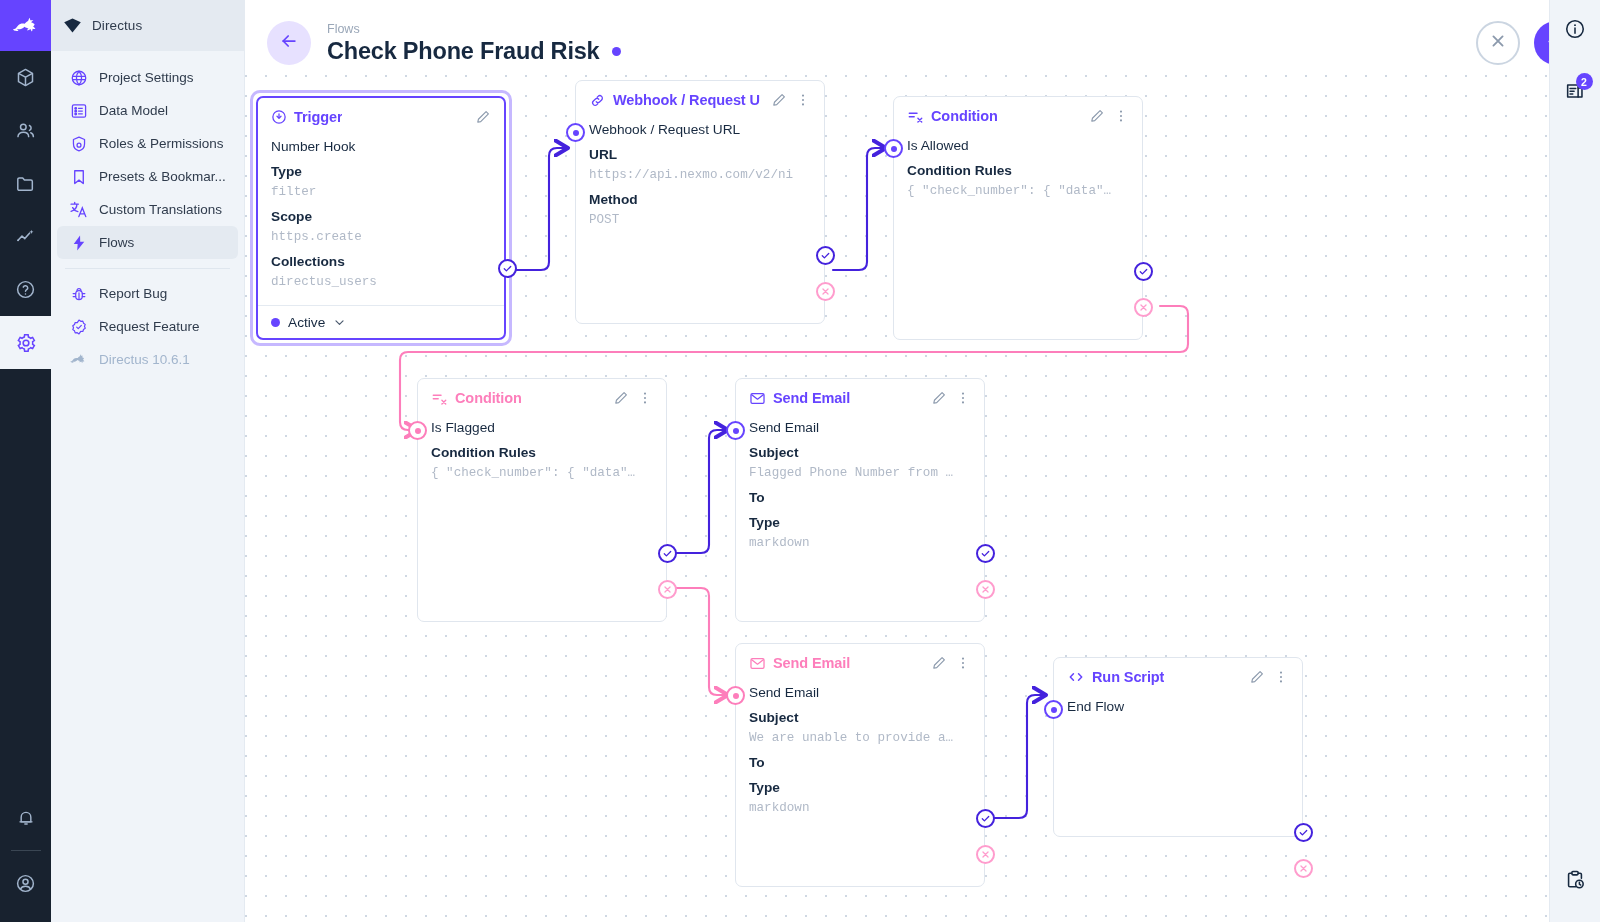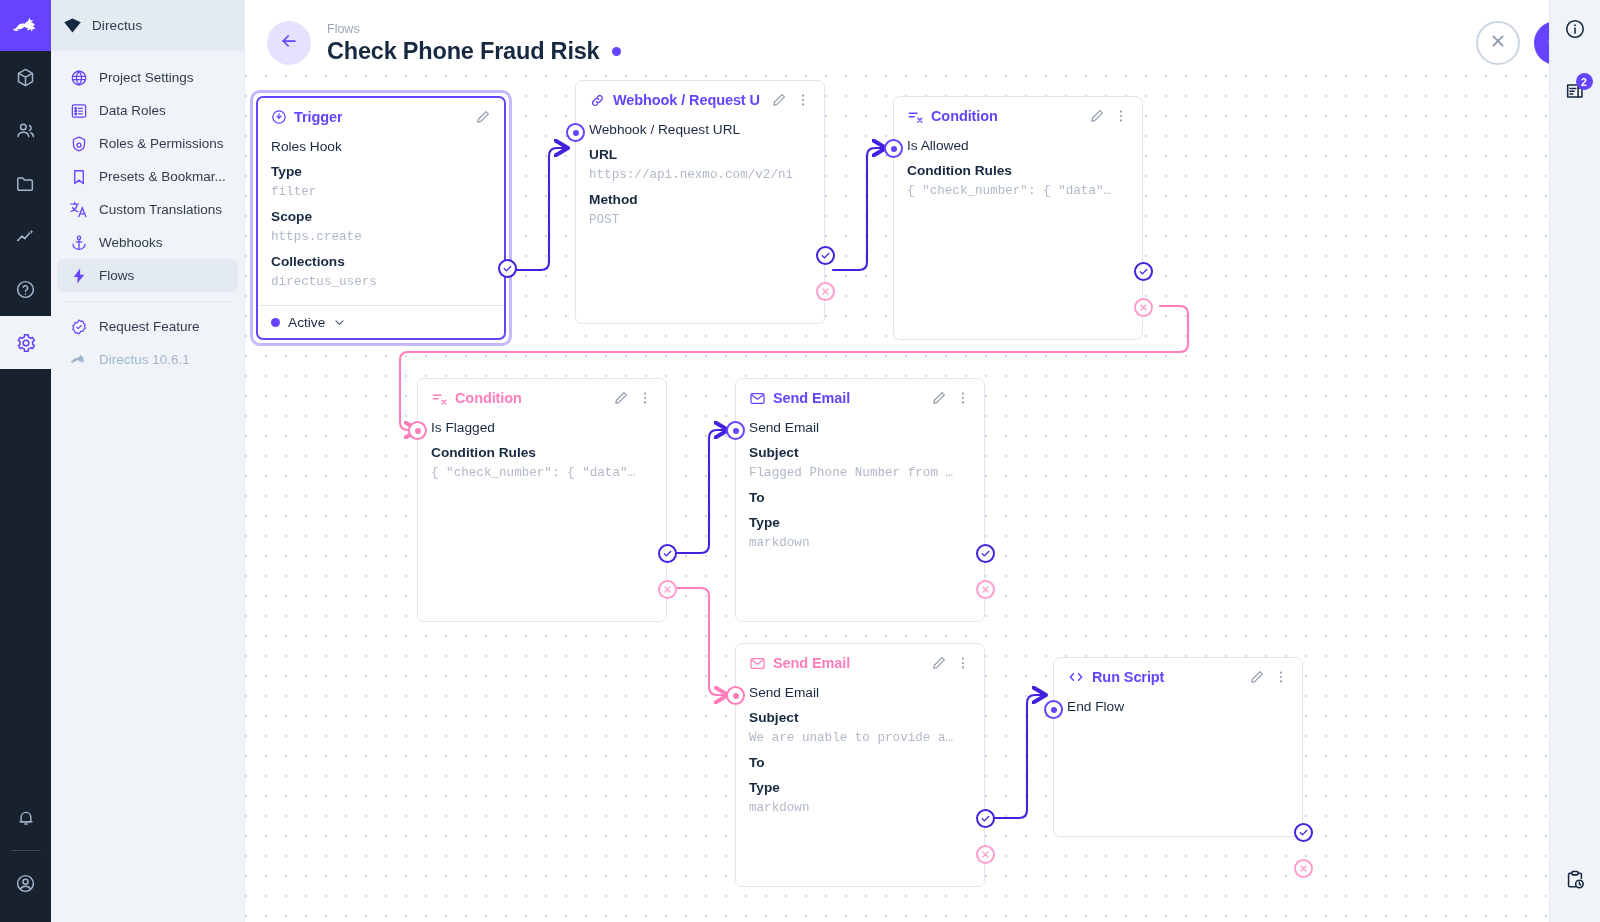--- a/index.html
+++ b/index.html
@@ -251,21 +251,21 @@
       <div class="sb-item">
         <span class="sbi">
           <svg width="18" height="18" viewBox="0 0 24 24" fill="none" stroke="currentColor" stroke-width="1.7">
             <rect x="3.2" y="3.8" width="17.6" height="16.4" rx="2"></rect>
             <circle cx="7.6" cy="8.5" r="1.1" fill="currentColor"></circle>
               <circle cx="7.6" cy="12.2" r="1.1" fill="currentColor"></circle>
               <circle cx="7.6" cy="15.9" r="1.1" fill="currentColor"></circle>
             <path d="M10.8 8.5h6.2M10.8 12.2h6.2M10.8 15.9h6.2"></path>
           </svg>
         </span>
-        <span>Data Roles</span>
+        <span>Data Model</span>
       </div>
 
       <div class="sb-item">
         <span class="sbi">
           <svg width="18" height="18" viewBox="0 0 24 24" fill="none" stroke="currentColor" stroke-width="1.7" stroke-linejoin="round">
             <path d="M12 2.9 4.6 6v5.6c0 4.5 3.1 8.3 7.4 9.5 4.3-1.2 7.4-5 7.4-9.5V6z"></path>
             <circle cx="12" cy="13.5" r="2.6"></circle>
           </svg>
         </span>
         <span>Roles &amp; Permissions</span>
@@ -283,43 +283,43 @@
       <div class="sb-item">
         <span class="sbi">
           <svg width="19" height="19" viewBox="0 0 24 24" fill="none" stroke="currentColor" stroke-width="1.7" stroke-linecap="round">
             <path d="M2.6 5.3h9.2M7.2 3.2v2.1M10 5.3c0 4.2-3 7.7-7.4 9.1M4.6 9.6c1.2 2.6 3.6 4.3 6.6 5.1"></path>
             <path d="M12.4 21 16.8 10l4.4 11M13.9 17.6h5.8"></path>
           </svg>
         </span>
         <span>Custom Translations</span>
       </div>
 
-      <div class="sb-item">
-        <span class="sbi">
-          <svg width="18" height="18" viewBox="0 0 24 24" fill="none" stroke="currentColor" stroke-width="1.7" stroke-linecap="round">
-            <circle cx="12" cy="5" r="2.2"></circle>
-              <path d="M12 7.2v13.2"></path>
-              <path d="M8.3 10.4h7.4"></path>
-            <path d="M4 13.6c0 4 3.6 6.8 8 6.8s8-2.8 8-6.8"></path>
-          </svg>
-        </span>
-        <span>Webhooks</span>
-      </div>
 
       <div class="sb-item active">
         <span class="sbi">
           <svg width="18" height="18" viewBox="0 0 24 24" fill="currentColor">
               <path d="M13.4 2 5 13.2h5.2L9.6 22 19 10.4h-5.4z"></path>
             </svg>
         </span>
         <span>Flows</span>
       </div>
 
       <div class="sb-sep"></div>
 
+      <div class="sb-item">
+        <span class="sbi">
+          <svg width="18" height="18" viewBox="0 0 24 24" fill="none" stroke="currentColor" stroke-width="1.6" stroke-linecap="round">
+            <rect x="7.6" y="7.4" width="8.8" height="12" rx="4.4"></rect>
+            <path d="M9.4 7.4a2.6 2.6 0 0 1 5.2 0"></path>
+              <path d="M7.6 11.4H4.2M7.6 15.4H4.2M16.4 11.4h3.4M16.4 15.4h3.4"></path>
+            <path d="M12 10.6v7.6"></path>
+          </svg>
+        </span>
+        <span>Report Bug</span>
+      </div>
 
       <div class="sb-item">
         <span class="sbi">
           <svg width="18" height="18" viewBox="0 0 24 24" fill="none" stroke="currentColor" stroke-width="1.6" stroke-linejoin="round">
             <path d="M12 2.8l2.3 1.6 2.8-.2.9 2.7 2.3 1.6-1 2.6 1 2.6-2.3 1.6-.9 2.7-2.8-.2L12 21.2l-2.3-1.6-2.8.2-.9-2.7-2.3-1.6 1-2.6-1-2.6 2.3-1.6.9-2.7 2.8.2z"></path>
             <path d="M8.9 12.1l2.1 2.1 4.1-4.3" stroke-linecap="round"></path>
           </svg>
         </span>
         <span>Request Feature</span>
       </div>
@@ -412,21 +412,21 @@
         <span class="node-title c-purple">Trigger</span>
         <span class="head-actions">
           <span class="ico-btn">
             <svg width="16" height="16" viewBox="0 0 24 24" fill="none" stroke="currentColor" stroke-width="1.7" stroke-linejoin="round">
               <path d="M16.6 3.9l3.5 3.5L8.6 18.9l-4.4.9.9-4.4z"></path>
             </svg>
           </span>
         </span>
       </div>
       <div class="node-body">
-        <div class="node-op">Roles Hook</div>
+        <div class="node-op">Number Hook</div>
         <div class="fld-label">Type</div>
         <div class="fld-value">filter</div>
         <div class="fld-label">Scope</div>
         <div class="fld-value">https.create</div>
         <div class="fld-label">Collections</div>
         <div class="fld-value">directus_users</div>
       </div>
       <div class="node-footer">
         <span class="status-dot"></span>
         <span class="status-text">Active</span>

